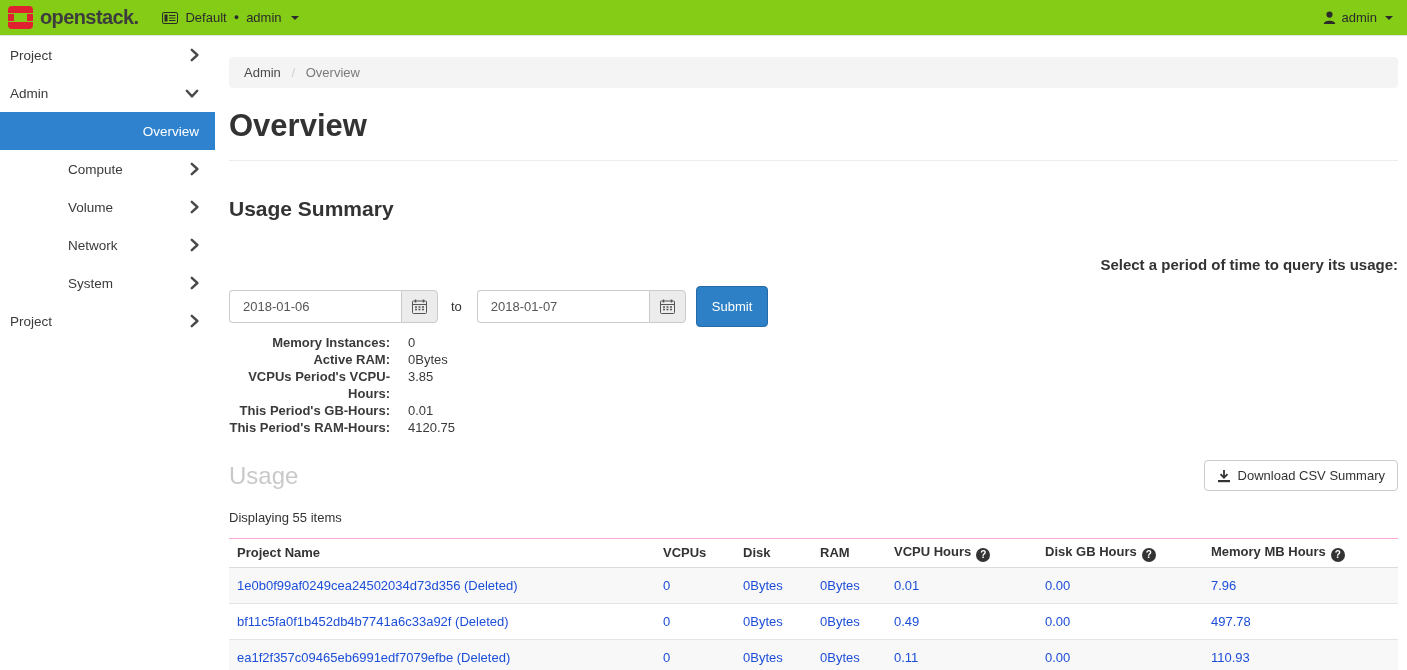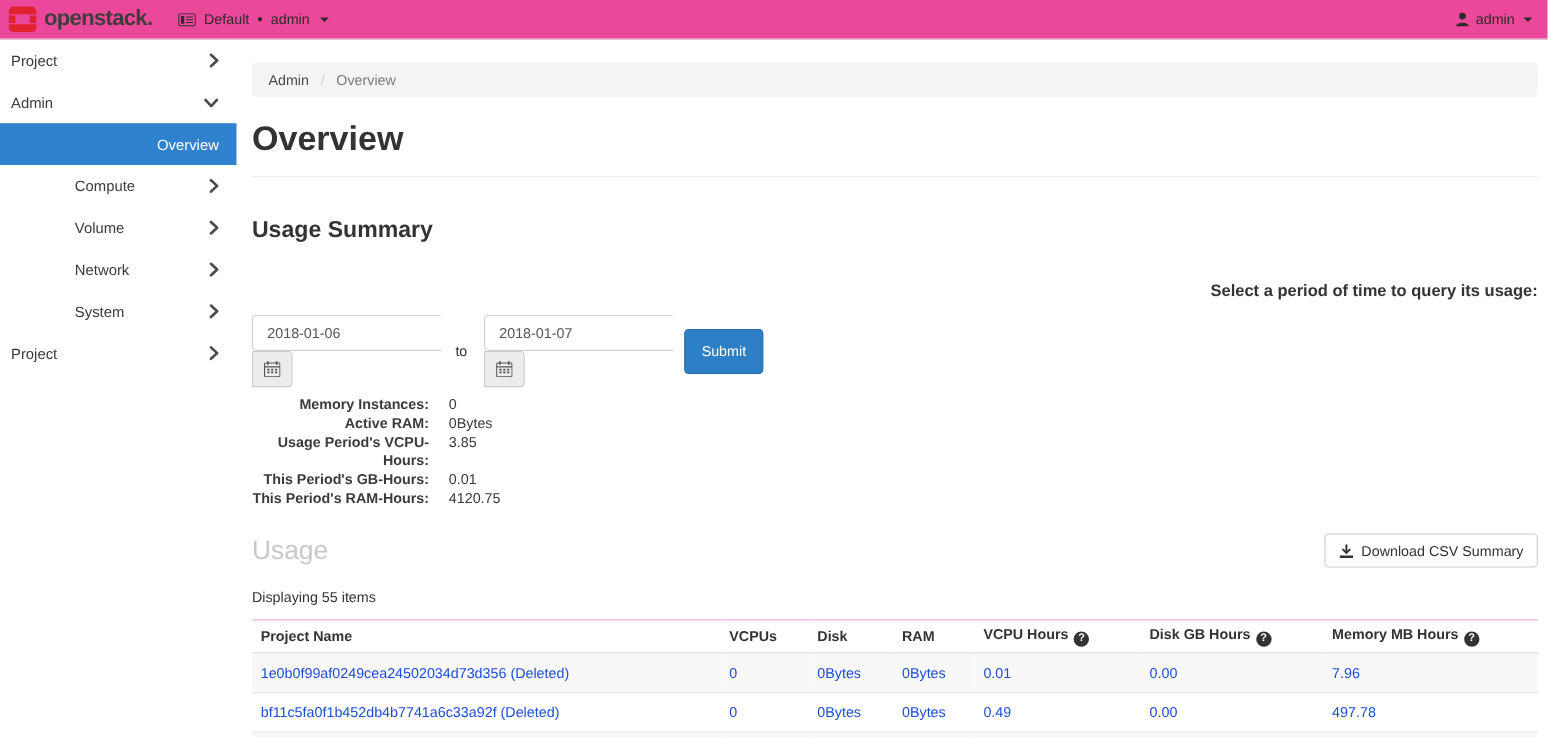--- a/index.html
+++ b/index.html
@@ -6,21 +6,21 @@
   html, body { margin:0; padding:0; overflow:hidden; }
   body {
     width:1407px; height:670px; background:#fff; color:#333;
     font-family:"Liberation Sans", sans-serif; font-size:13px;
     position:relative;
   }
 
   
   .navbar {
     height:36px; display:flex; align-items:center;
-    padding:0 14px 0 8px; background:#ec4899; border-bottom:1px solid #e3e3e3;
+    padding:0 14px 0 8px; background:#84cc16; border-bottom:1px solid #e3e3e3;
   }
   .brand { display:flex; align-items:center; gap:7px; cursor:pointer; }
   .logo { position:relative; width:25px; height:23px; flex:none; }
   .logo .bar-top    { position:absolute; top:0; left:0; right:0; height:7px; background:#e0212f; border-radius:4px 4px 0 0; }
   .logo .bar-bottom { position:absolute; bottom:0; left:0; right:0; height:7px; background:#e0212f; border-radius:0 0 4px 4px; }
   .logo .stub-left  { position:absolute; top:8px; left:0;  width:6px; height:7px; background:#e0212f; }
   .logo .stub-right { position:absolute; top:8px; right:0; width:6px; height:7px; background:#e0212f; }
   .wordmark { font-size:20px; font-weight:700; color:#3d3d3d; letter-spacing:-0.6px; }
   .context-switcher { display:flex; align-items:center; gap:7px; margin-left:24px; cursor:pointer; color:#2b2b2b; }
   .context-switcher .bullet { font-size:9px; line-height:1; color:#2b2b2b; }
@@ -50,21 +50,21 @@
   .breadcrumb .current { color:#7a7a7a; }
 
   .page-title { font-size:31px; font-weight:700; color:#333; margin:20px 0 0; }
   .title-rule { border:none; border-top:1px solid #ececec; margin:16px 0 0; }
 
   .usage-summary-heading { font-size:21px; font-weight:700; color:#333; margin:36px 0 0; }
   .period-prompt { font-size:15px; font-weight:700; margin-top:35px;text-align:right; }
   .period-hint { color:#b2b2b2; margin-top:5px; }
 
   .form-row { display:flex; align-items:center; margin-top:13px; }
-  .input-group { display:flex;flex-direction:column; }
+  .input-group { display:flex; }
   .date-input {
     width:172px; height:33px; border:1px solid #cbcbcb; border-right:none;
     border-radius:4px 0 0 4px; padding:0 13px; font-size:13px; color:#555;
     font-family:"Liberation Sans", sans-serif; outline:none;
   }
   .addon {
     width:37px; height:33px; border:1px solid #cbcbcb; border-radius:0 4px 4px 0;
     background:#ececec; display:flex; align-items:center; justify-content:center; cursor:pointer;
   }
   .to-label { margin:0 15px 0 13px; }
@@ -252,21 +252,21 @@
   <div class="stats">
     <div class="stat-row">
       <span class="stat-label">Memory Instances:</span>
       <span class="stat-value">0</span>
     </div>
     <div class="stat-row">
       <span class="stat-label">Active RAM:</span>
       <span class="stat-value">0Bytes</span>
     </div>
     <div class="stat-row">
-      <span class="stat-label">Usage Period's VCPU-Hours:</span>
+      <span class="stat-label">VCPUs Period's VCPU-Hours:</span>
       <span class="stat-value">3.85</span>
     </div>
     <div class="stat-row">
       <span class="stat-label">This Period's GB-Hours:</span>
       <span class="stat-value">0.01</span>
     </div>
     <div class="stat-row">
       <span class="stat-label">This Period's RAM-Hours:</span>
       <span class="stat-value">4120.75</span>
     </div>

